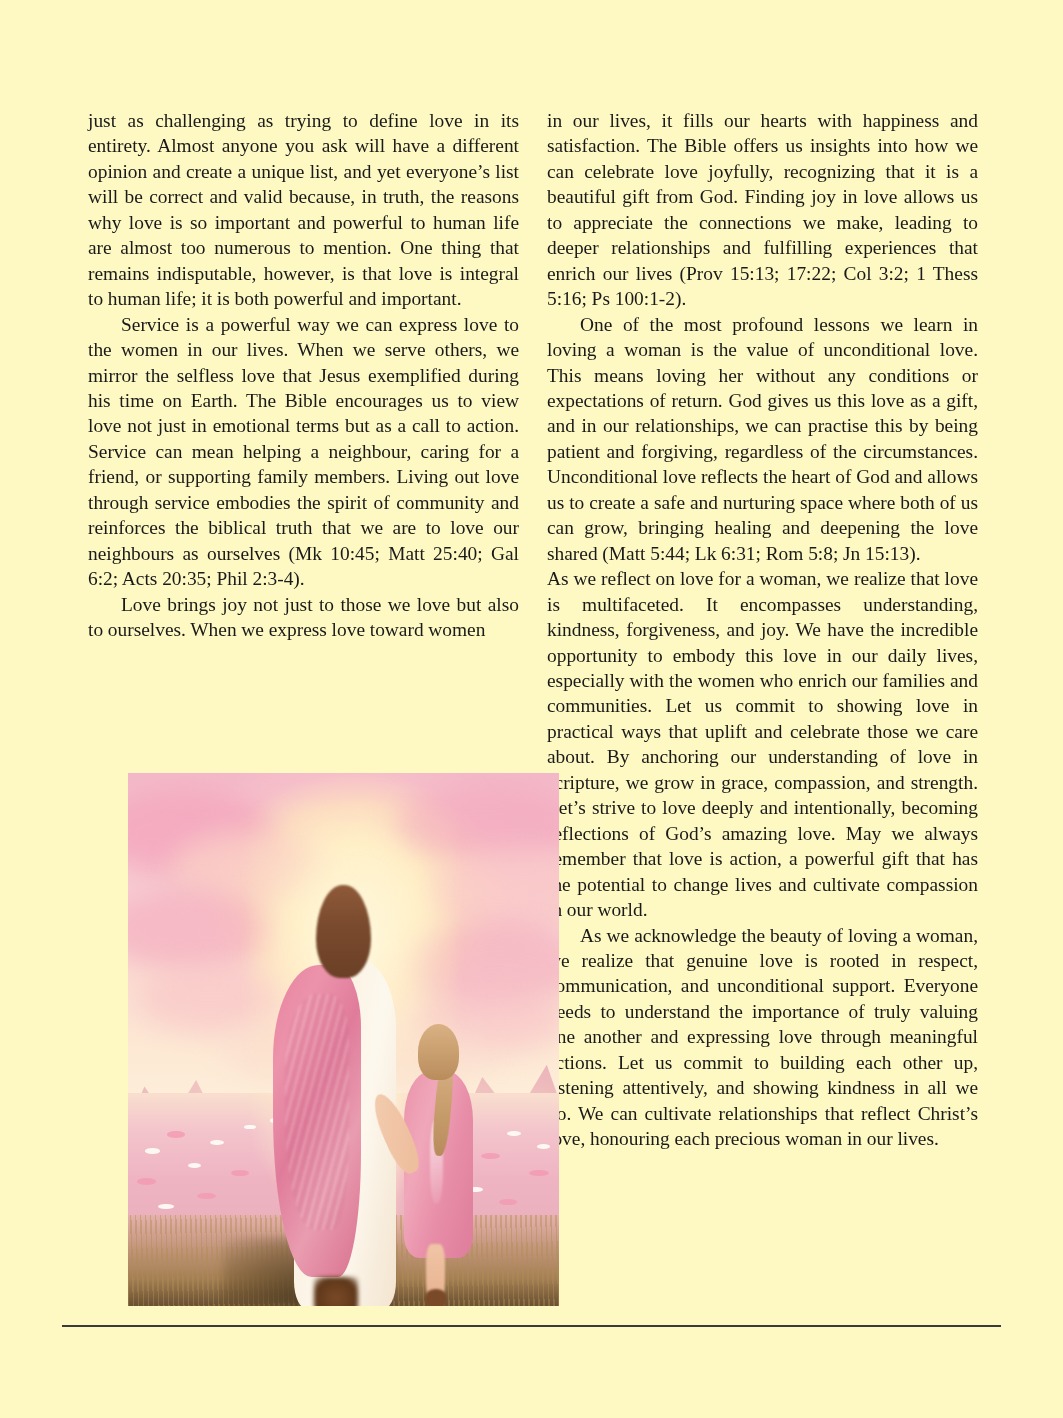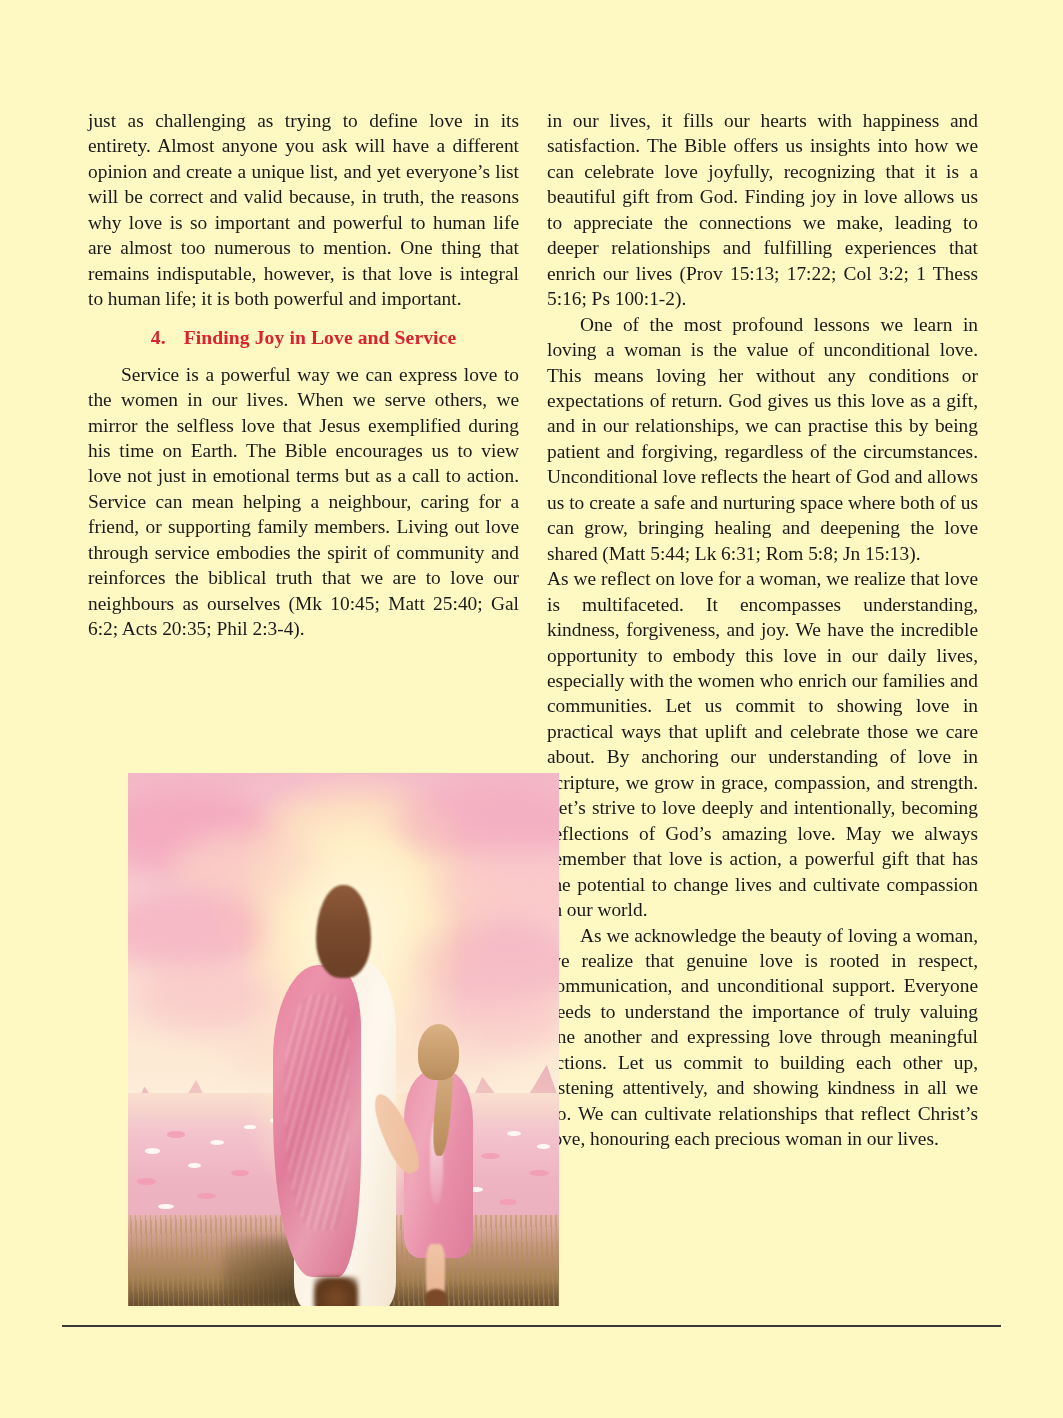--- a/index.html
+++ b/index.html
@@ -294,26 +294,24 @@
 </head>
 <body>
 
 <div class="page">
 
   <div class="columns">
 
     <div class="col col-left">
       <p class="body first">just as challenging as trying to define love in its entirety. Almost anyone you ask will have a different opinion and create a unique list, and yet everyone’s list will be correct and valid because, in truth, the reasons why love is so important and powerful to human life are almost too numerous to mention. One thing that remains indisputable, however, is that love is integral to human life; it is both powerful and important.</p>
 
-      <h3 class="section-heading">
-        <span class="num">4.</span><span>Finding Joy in Love and Service</span>
-      </h3>
 
       <p class="body">Service is a powerful way we can express love to the women in our lives. When we serve others, we mirror the selfless love that Jesus exemplified during his time on Earth. The Bible encourages us to view love not just in emotional terms but as a call to action. Service can mean helping a neighbour, caring for a friend, or supporting family members. Living out love through service embodies the spirit of community and reinforces the biblical truth that we are to love our neighbours as ourselves (Mk 10:45; Matt 25:40; Gal 6:2; Acts 20:35; Phil 2:3-4).</p>
 
+      <p class="body gap-para">Love brings joy not just to those we love but also to ourselves. When we express love toward women</p>
     </div>
 
     <div class="col col-right">
       <p class="body first">in our lives, it fills our hearts with happiness and satisfaction. The Bible offers us insights into how we can celebrate love joyfully, recognizing that it is a beautiful gift from God. Finding joy in love allows us to appreciate the connections we make, leading to deeper relationships and fulfilling experiences that enrich our lives (Prov 15:13; 17:22; Col 3:2; 1 Thess 5:16; Ps 100:1-2).</p>
 
       <p class="body gap-para">One of the most profound lessons we learn in loving a woman is the value of unconditional love. This means loving her without any conditions or expectations of return. God gives us this love as a gift, and in our relationships, we can practise this by being patient and forgiving, regardless of the circumstances. Unconditional love reflects the heart of God and allows us to create a safe and nurturing space where both of us can grow, bringing healing and deepening the love shared (Matt 5:44; Lk 6:31; Rom 5:8; Jn 15:13).</p>
 
 
       <p class="body first">As we reflect on love for a woman, we realize that love is multifaceted. It encompasses understanding, kindness, forgiveness, and joy. We have the incredible opportunity to embody this love in our daily lives, especially with the women who enrich our families and communities. Let us commit to showing love in practical ways that uplift and celebrate those we care about. By anchoring our understanding of love in scripture, we grow in grace, compassion, and strength. Let’s strive to love deeply and intentionally, becoming reflections of God’s amazing love. May we always remember that love is action, a powerful gift that has the potential to change lives and cultivate compassion in our world.</p>
 

